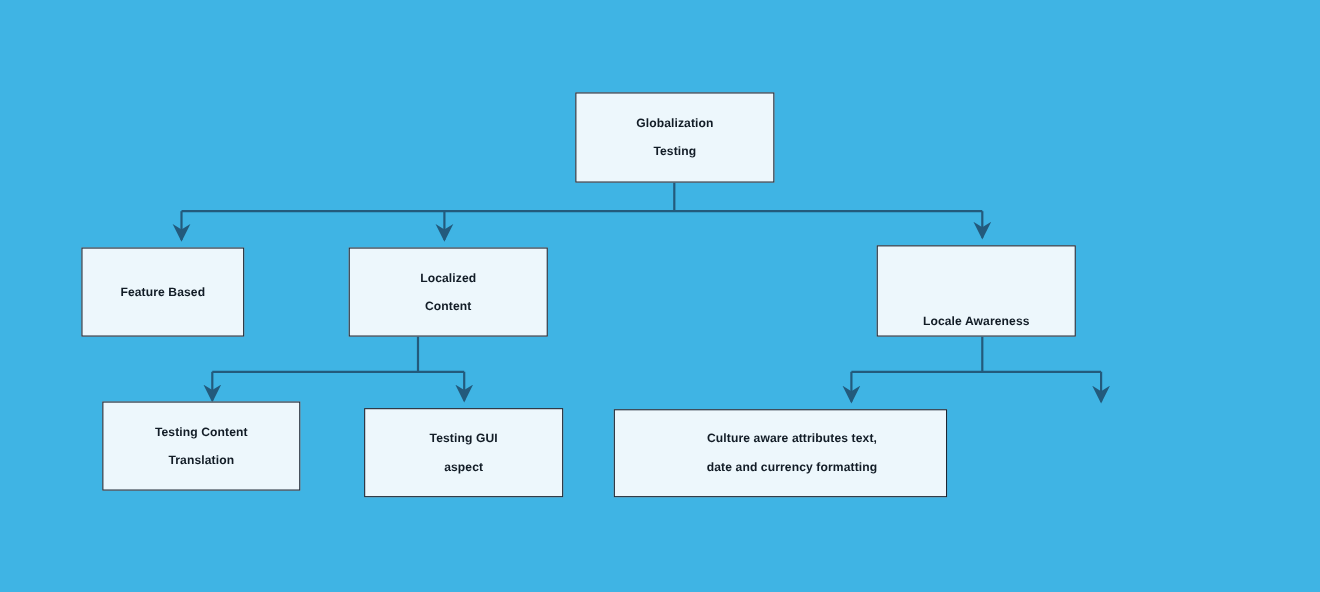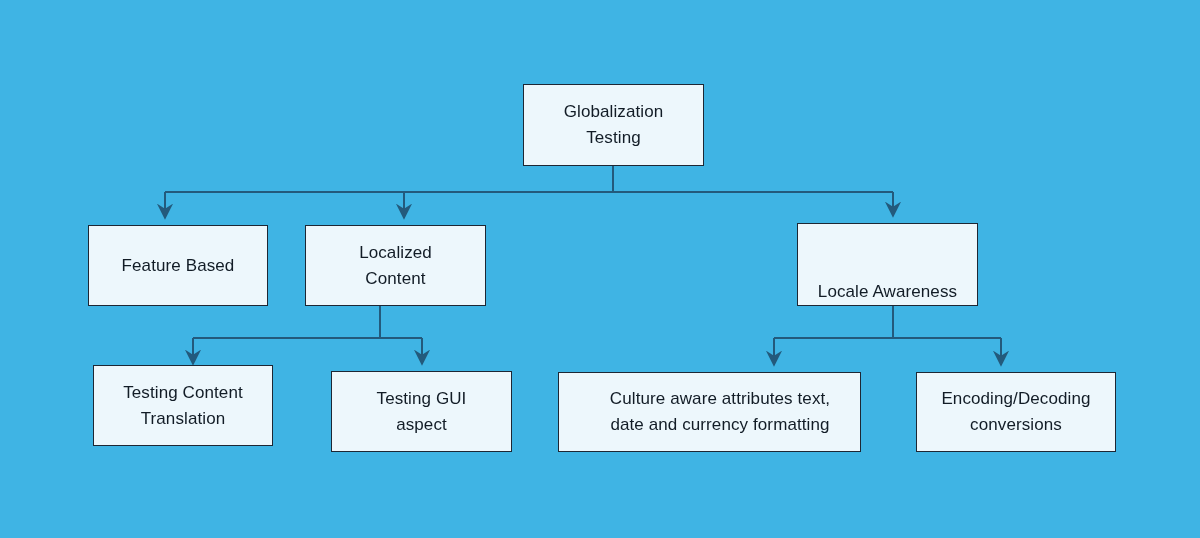--- a/index.html
+++ b/index.html
@@ -31,23 +31,23 @@
     align-items: center;
     justify-content: center;
     box-sizing: border-box;
     background: var(--node-bg, #edf7fc);
     border: 1.5px solid var(--node-border, #1d2734);
   }
   .node-label {
     white-space: pre-line;
     text-align: center;
     color: var(--text, #121c26);
-    font-size: 17px;
+    font-size: 11px;
     line-height: 26px;
-    font-weight: 400;
+    font-weight: 700;
     letter-spacing: 0.1px;
     padding: 0 8px;
   }
 </style>
 </head>
 <body>
 
 <div class="canvas">
 
   <svg class="connectors" viewBox="0 0 1200 538" xmlns="http://www.w3.org/2000/svg">
@@ -69,25 +69,25 @@
     <path class="link" d="M893,306 L893,339 M774,338 L1001,338"></path>
     <line class="link" x1="774" y1="338" x2="774" y2="365" marker-end="url(#arrow)"></line>
     <line class="link" x1="1001" y1="338" x2="1001" y2="365" marker-end="url(#arrow)"></line>
   </svg>
 
   <div class="node" style="left:523px; top:84px; width:181px; height:82px;">
     <span class="node-label">Globalization
 Testing</span>
   </div>
 
-  <div class="node" style="left:88px; top:225px; width:180px; height:81px;">
+  <div class="node" style="left:74px; top:225px; width:148px; height:81px;">
     <span class="node-label">Feature Based</span>
   </div>
 
-  <div class="node" style="left:305px; top:225px; width:181px; height:81px;">
+  <div class="node" style="left:317px; top:225px; width:181px; height:81px;">
     <span class="node-label">Localized
 Content</span>
   </div>
 
   <div class="node" style="left:797px; top:223px; width:181px; height:83px;align-items:flex-end;">
     <span class="node-label">Locale Awareness</span>
   </div>
 
   <div class="node" style="left:93px; top:365px; width:180px; height:81px;">
     <span class="node-label">Testing Content
@@ -97,18 +97,14 @@
   <div class="node" style="left:331px; top:371px; width:181px; height:81px;">
     <span class="node-label">Testing GUI
 aspect</span>
   </div>
 
   <div class="node" style="left:558px; top:372px; width:303px; height:80px;padding-left:21px;">
     <span class="node-label">Culture aware attributes text,
 date and currency formatting</span>
   </div>
 
-  <div class="node" style="left:916px; top:372px; width:200px; height:80px;">
-    <span class="node-label">Encoding/Decoding
-conversions</span>
-  </div>
 
 </div>
 
 </body></html>

